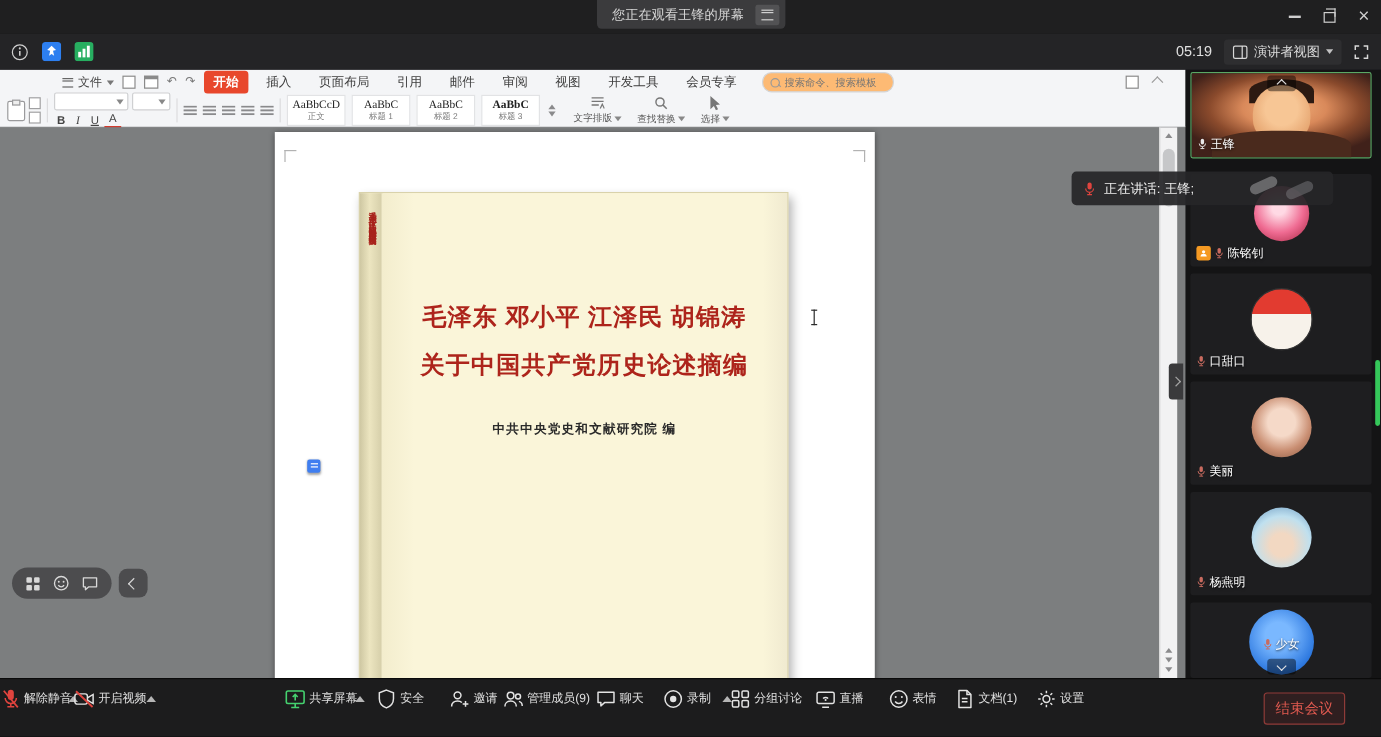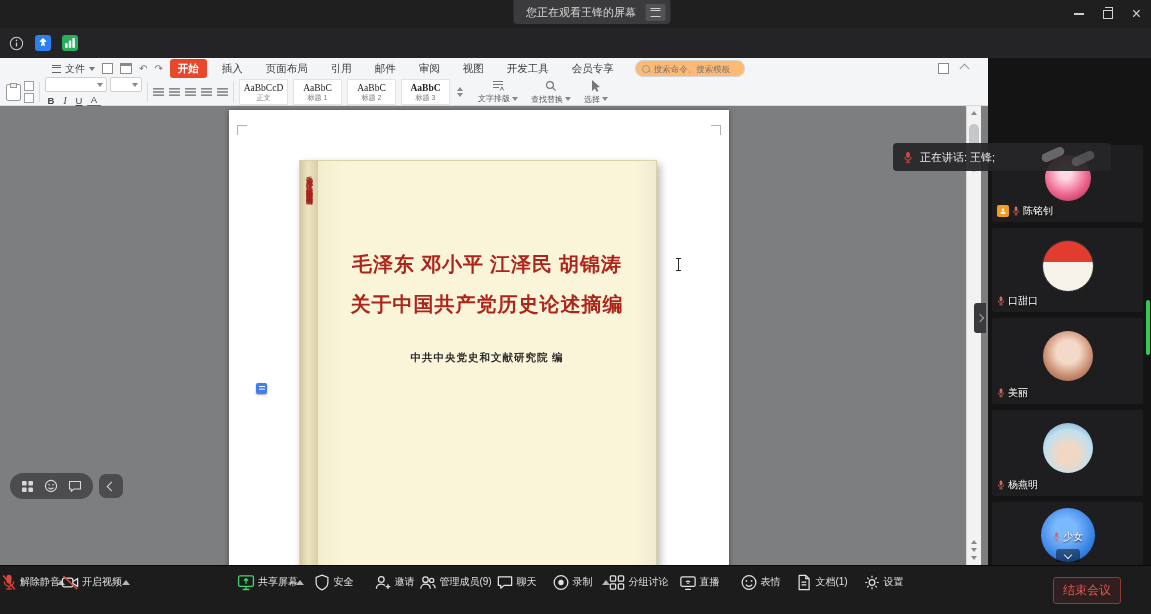--- a/index.html
+++ b/index.html
@@ -1,20 +1,20 @@
 <!DOCTYPE html>
 <html><head>
 <meta charset="utf-8">
 <style>
 html,body{margin:0;padding:0;background:#000;}
 #app{position:relative;width:1151px;height:614px;background:#18181a;font-family:"Liberation Sans","DejaVu Sans",sans-serif;overflow:hidden;cursor:default;}
 
 
 .titlebar{position:absolute;left:0;top:0;width:100%;height:28px;background:#1f1f20;z-index:20;}
-.watch-banner{position:absolute;left:50%;top:0;transform:translateX(-50%);height:24px;background:#3b3b3d;border-radius:0 0 4px 4px;display:flex;align-items:center;gap:9px;padding:0 5px 0 13px;margin-left:16px;}
+.watch-banner{position:absolute;left:50%;top:0;transform:translateX(-50%);height:24px;background:#3b3b3d;border-radius:0 0 4px 4px;display:flex;align-items:center;gap:9px;padding:0 5px 0 13px;}
 .watch-banner .txt{color:#d8d8d8;font-size:11px;white-space:nowrap;}
 .menu-box{width:20px;height:17px;background:#525254;border-radius:2px;display:flex;align-items:center;justify-content:center;}
 .hamb{width:10px;height:7px;border-top:1.4px solid #d0d0d0;border-bottom:1.4px solid #d0d0d0;position:relative;}
 .hamb::after{content:"";position:absolute;left:0;right:0;top:1.6px;height:1.4px;background:#d0d0d0;}
 .win-controls{position:absolute;right:0;top:0;height:28px;display:flex;}
 .win-btn{width:29px;height:28px;display:flex;align-items:center;justify-content:center;color:#cfcfcf;}
 .min-bar{width:10px;height:1.5px;background:#cfcfcf;}
 .restore{width:8px;height:7px;border:1.2px solid #cfcfcf;position:relative;background:#1f1f20;}
 .restore::before{content:"";position:absolute;left:1.5px;top:-3.5px;width:7px;height:6px;border:1.2px solid #cfcfcf;border-bottom:none;border-left:none;}
 .close-x{font-size:16px;line-height:1;color:#cfcfcf;}
@@ -192,20 +192,36 @@
         </span>
       <span>
           <svg width="16" height="16" viewBox="0 0 16 16">
             <rect width="16" height="16" rx="3" fill="#27ae60"></rect>
             <rect x="3.2" y="8.2" width="2.4" height="4.6" fill="#fff"></rect>
             <rect x="6.8" y="5.6" width="2.4" height="7.2" fill="#fff"></rect>
             <rect x="10.4" y="3.1" width="2.4" height="9.7" fill="#fff"></rect>
           </svg>
         </span>
     </div>
+    <div class="right">
+      <span class="time">05:19</span>
+      <span class="view-btn">
+        <svg width="13" height="13" viewBox="0 0 14 14" fill="none" stroke="#d8d8d8" stroke-width="1.1">
+            <rect x="1" y="1.5" width="12" height="11" rx="1.5"></rect>
+            <line x1="8.8" y1="1.5" x2="8.8" y2="12.5"></line>
+          </svg>
+        <span>演讲者视图</span>
+        <span class="caret-d"></span>
+      </span>
+      <span>
+          <svg width="13" height="13" viewBox="0 0 14 14" stroke="#d8d8d8" fill="none" stroke-width="1.3">
+            <path d="M5 1.5H1.5V5M9 12.5h3.5V9M12.5 5V1.5H9M1.5 9v3.5H5"></path>
+          </svg>
+        </span>
+    </div>
   </div>
 
   <div class="shared">
     <div class="ribbon">
       <div class="menurow">
         <span class="filebtn">
           <span class="hamb-s"></span>
           <span>文件</span>
           <span class="caret-d" style="border-top-color:#777"></span>
         </span>
@@ -386,20 +402,38 @@
         <line x1="10" y1="17.5" x2="10" y2="21" stroke="#e0443e" stroke-width="2"></line>
         <line x1="6" y1="21.5" x2="14" y2="21.5" stroke="#e0443e" stroke-width="2"></line>
       </svg>
     <span class="txt">正在讲话: 王锋;</span>
     <span class="swish s1"></span>
     <span class="swish s2"></span>
   </div>
 
   <div class="sidebar">
 
+    <div class="tile t0">
+      <span class="wfbg"></span>
+      <span class="wfhair"></span>
+      <span class="wfface"></span>
+      <span class="wfbody"></span>
+      <span class="collapse-pill cp-top">
+          <span class="chev up sm"></span>
+        </span>
+      <span class="namebar">
+        <svg width="8" height="10" viewBox="0 0 20 24">
+            <rect x="6.5" y="1" width="7" height="12" rx="3.5" fill="#e8e8e8"></rect>
+            <path d="M3.5 11a6.5 6.5 0 0 0 13 0" stroke="#e8e8e8" stroke-width="2" fill="none"></path>
+            <line x1="10" y1="17.5" x2="10" y2="21" stroke="#e8e8e8" stroke-width="2"></line>
+            <line x1="6" y1="21.5" x2="14" y2="21.5" stroke="#e8e8e8" stroke-width="2"></line>
+          </svg>
+        <span class="nm">王锋</span>
+      </span>
+    </div>
 
     <div class="tile t1">
       <span class="avatar av1"></span>
       <span class="namebar">
         <span class="badge-o">
             <svg width="8" height="8" viewBox="0 0 20 20">
               <circle cx="10" cy="7" r="3.4" fill="#fff"></circle>
               <path d="M3.5 17c0-3.6 2.9-5.8 6.5-5.8s6.5 2.2 6.5 5.8z" fill="#fff"></path>
             </svg>
           </span>

